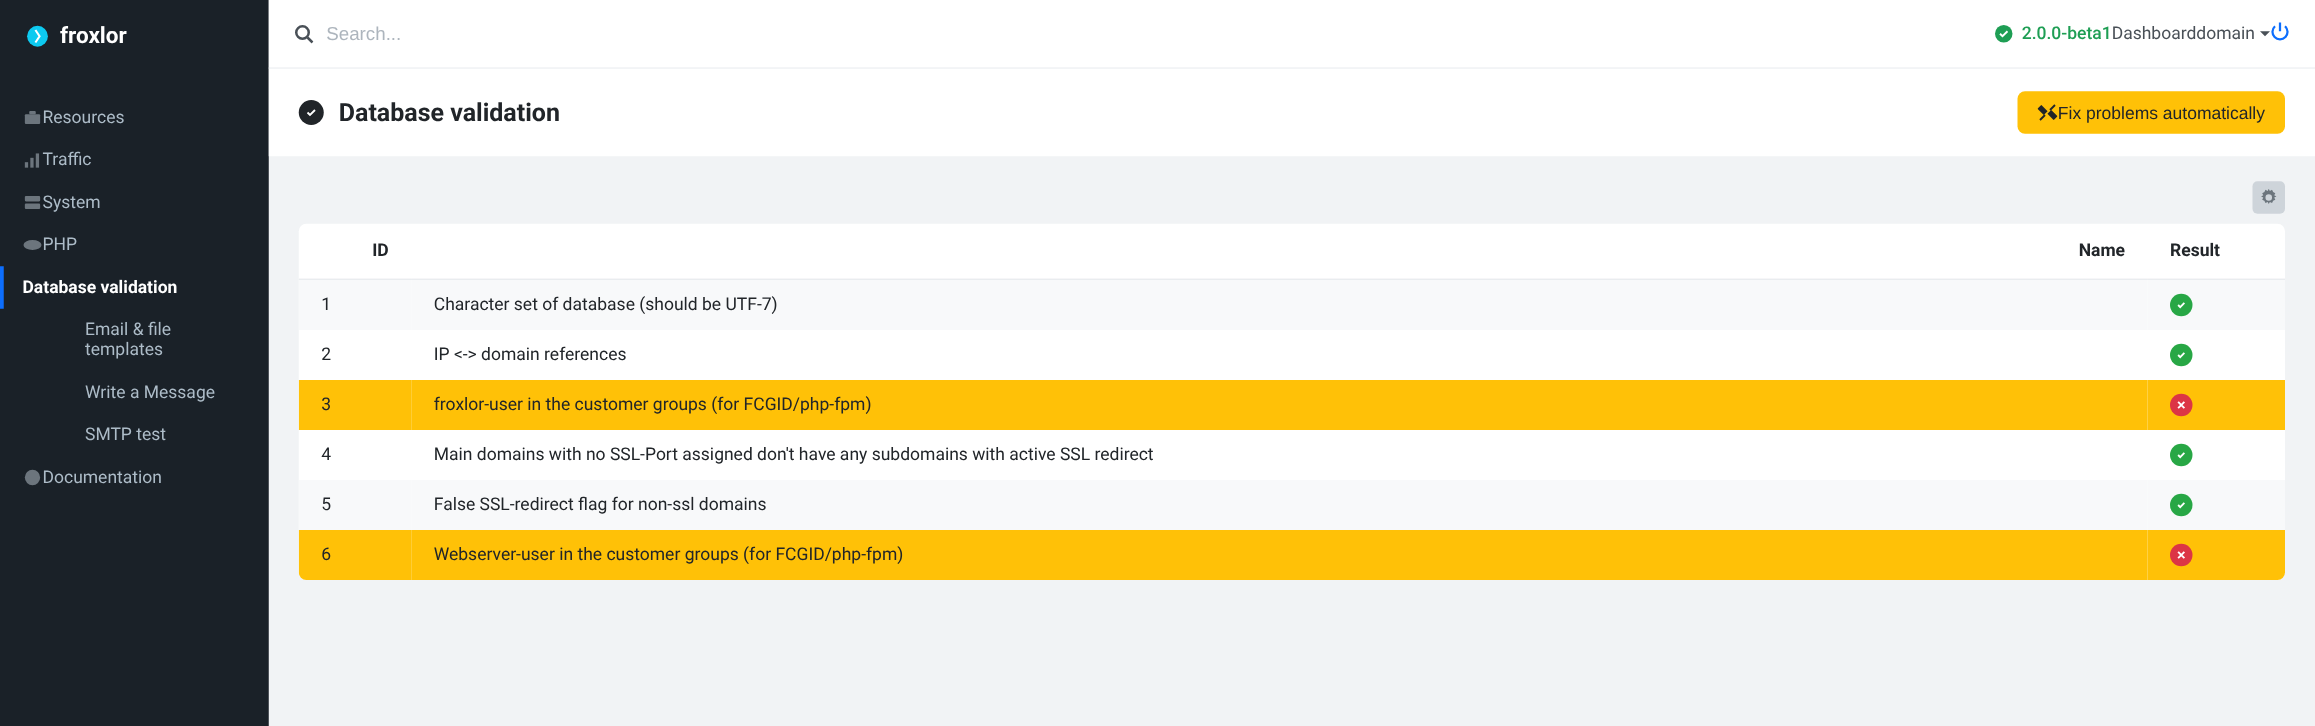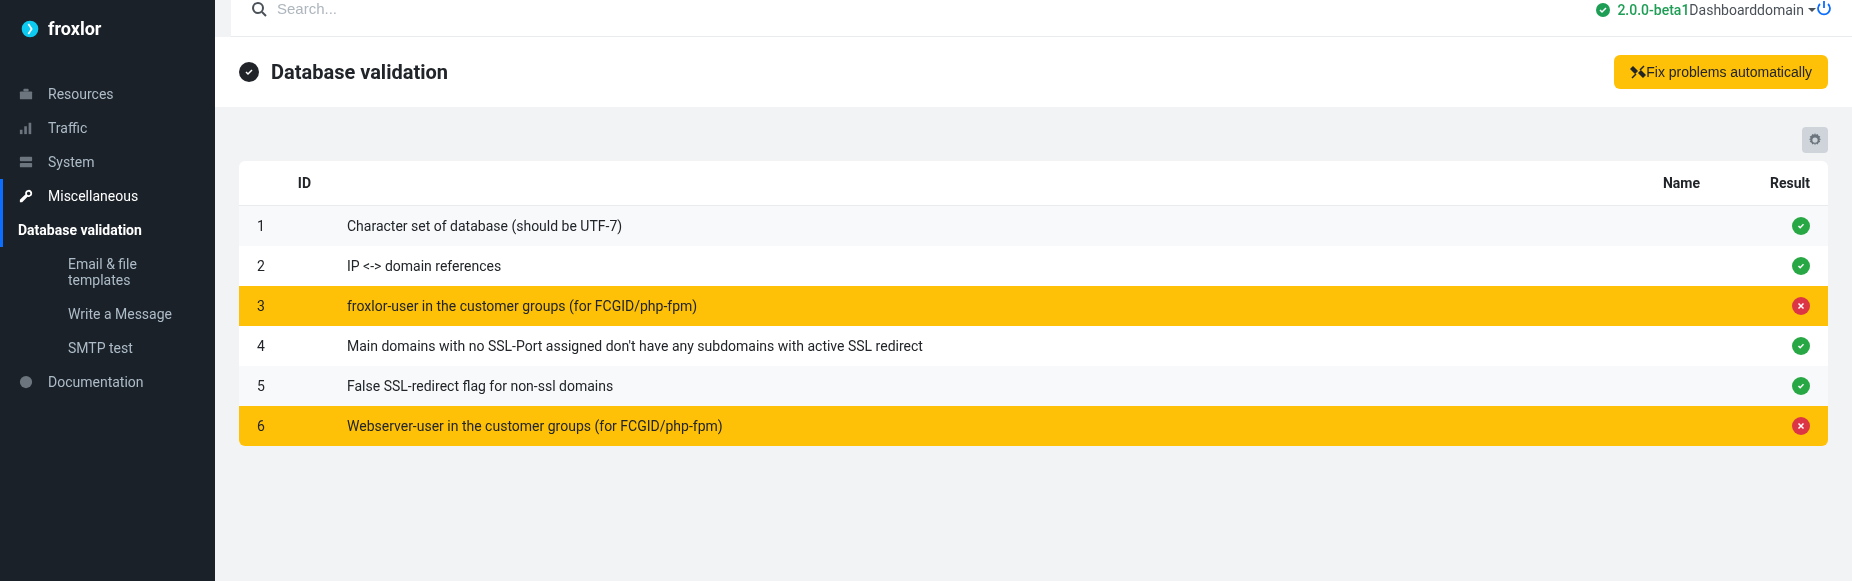--- a/index.html
+++ b/index.html
@@ -1,46 +1,46 @@
 <!DOCTYPE html>
 <html><head>
 <meta charset="utf-8">
 <style>
 * { margin: 0; padding: 0; box-sizing: border-box; }
 body { font-family: -apple-system, BlinkMacSystemFont, "Segoe UI", Roboto, "Helvetica Neue", Arial, sans-serif; background: #f1f3f5; color: #212529; font-size: 14px; }
 .app { display: flex; min-height: 581px; width: 1852px; border-radius: 14px; }
 .sidebar { width: 215px; background: #1a2128; color: #adb5bd; flex-shrink: 0; }
 .logo { padding: 18px 20px; font-size: 18px; font-weight: 700; color: #fff; display: flex; align-items: center; gap: 8px; }
 .logo-icon { width: 20px; height: 20px; }
-.nav-item { display: flex; align-items: center; gap: 14px; padding: 9px 18px; cursor: pointer; color: #adbcc8; font-size: 14px; }
+.nav-item { display: flex; align-items: center; padding: 9px 18px; cursor: pointer; color: #adbcc8; font-size: 14px; }
 .nav-item.active { border-left: 3px solid #0d6efd; padding-left: 15px; color: #fff; }
 .sub-item { padding-left: 68px; }
 .sub-item.active { font-weight: 700; color: #fff; }
 .nav-icon { width: 16px; height: 16px; display: inline-flex; align-items: center; justify-content: center; color: #6c757d; flex-shrink: 0; }
 .main { flex: 1; display: flex; flex-direction: column; }
-.topbar { background: #fff; height: 37px; display: flex; align-items: flex-start; padding: 0 20px; border-bottom: 1px solid #e9ecef; margin-left: 16px; }
+.topbar { background: #fff; height: 55px; display: flex; align-items: center; padding: 0 20px; border-bottom: 1px solid #e9ecef; }
 .search-wrap { display: flex; align-items: center; gap: 10px; flex: 1; color: #6c757d; }
 .search-input { border: none; outline: none; font-size: 15px; color: #495057; width: 300px; }
 .search-input::placeholder { color: #adb5bd; }
 .top-right { display: flex; align-items: center; }
 .version { color: #1e9e54; font-weight: 500; display: flex; align-items: center; gap: 6px; }
 .top-link { color: #495057; cursor: pointer; }
 .admin-menu { color: #495057; cursor: pointer; display: flex; align-items: center; gap: 4px; }
 .power-icon { color: #0d6efd; cursor: pointer; }
 .page-header { background: #fff; padding: 18px 24px; display: flex; align-items: center; justify-content: space-between; }
 .page-title-wrap { display: flex; align-items: center; gap: 12px; }
 .page-title { font-size: 20px; font-weight: 700; color: #212529; }
 .title-check { width: 20px; height: 20px; background: #212529; border-radius: 50%; display: flex; align-items: center; justify-content: center; }
 .fix-btn { background: #ffc107; color: #212529; border: none; padding: 9px 16px; border-radius: 6px; font-weight: 500; cursor: pointer; display: flex; align-items: center; gap: 0; font-size: 14px; }
 .content { padding: 20px 24px; }
 .gear-btn { float: right; width: 26px; height: 26px; background: #ced4da; border-radius: 4px; display: flex; align-items: center; justify-content: center; cursor: pointer; margin-bottom: 8px; }
 .table-wrap { clear: both; background: #fff; border-radius: 6px; overflow: hidden; }
 table { width: 100%; border-collapse: collapse; }
 th { text-align: right; padding: 14px 18px; font-weight: 700; color: #212529; border-bottom: 1px solid #e9ecef; font-size: 14px; }
-th:last-child, td:last-child { text-align: right; width: 110px; }
+th:last-child, td:last-child { text-align: left; width: 110px; }
 td { padding: 11px 18px; font-size: 14px; color: #212529; }
 tr.row-even { background: #f8f9fa; }
 tr.row-odd { background: #fff; }
 tr.row-error { background: #ffc107; }
 .result-icon { width: 18px; height: 18px; border-radius: 50%; display: inline-flex; align-items: center; justify-content: center; }
 .result-success { background: #28a745; }
 .result-fail { background: #dc3545; }
 .caret { width: 0; height: 0; border-left: 4px solid transparent; border-right: 4px solid transparent; border-top: 4px solid #495057; display: inline-block; }
 </style>
 </head>
@@ -77,27 +77,27 @@
     </div>
     <div class="nav-item">
       <span class="nav-icon">
           <svg width="14" height="14" viewBox="0 0 16 16" fill="currentColor">
             <rect x="1" y="2" width="14" height="5" rx="1"></rect>
             <rect x="1" y="9" width="14" height="5" rx="1"></rect>
           </svg>
         </span>
       <span>System</span>
     </div>
-    <div class="nav-item active">
-      <span class="nav-icon" style="color:#fff">
-          <svg width="14" height="14" viewBox="0 0 16 16" fill="currentColor">
-            <path d="M11 1a4 4 0 0 0-3.8 5.2L1 12.4V15h2.6l6.2-6.2A4 4 0 1 0 11 1zm0 2a2 2 0 1 1 0 4 2 2 0 0 1 0-4z"></path>
-          </svg>
-        </span>
-      <span>Miscellaneous</span>
+    <div class="nav-item">
+      <span class="nav-icon">
+          <svg width="16" height="10" viewBox="0 0 20 12" fill="currentColor">
+            <ellipse cx="10" cy="6" rx="9" ry="5"></ellipse>
+          </svg>
+        </span>
+      <span>PHP</span>
     </div>
     <div class="nav-item sub-item active">
       <span>Database validation</span>
     </div>
     <div class="nav-item sub-item">
       <span>Email &amp; file templates</span>
     </div>
     <div class="nav-item sub-item">
       <span>Write a Message</span>
     </div>

